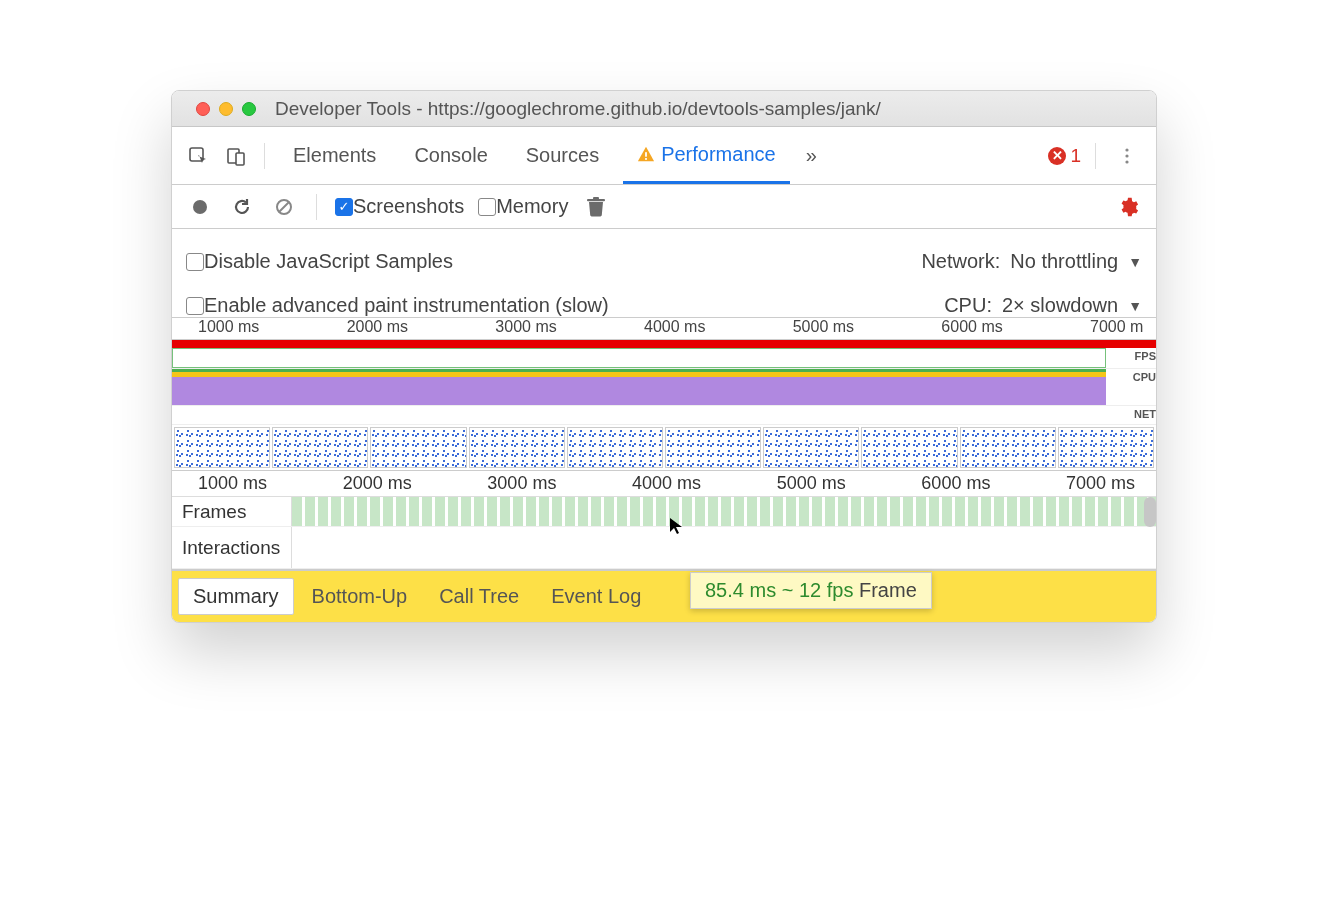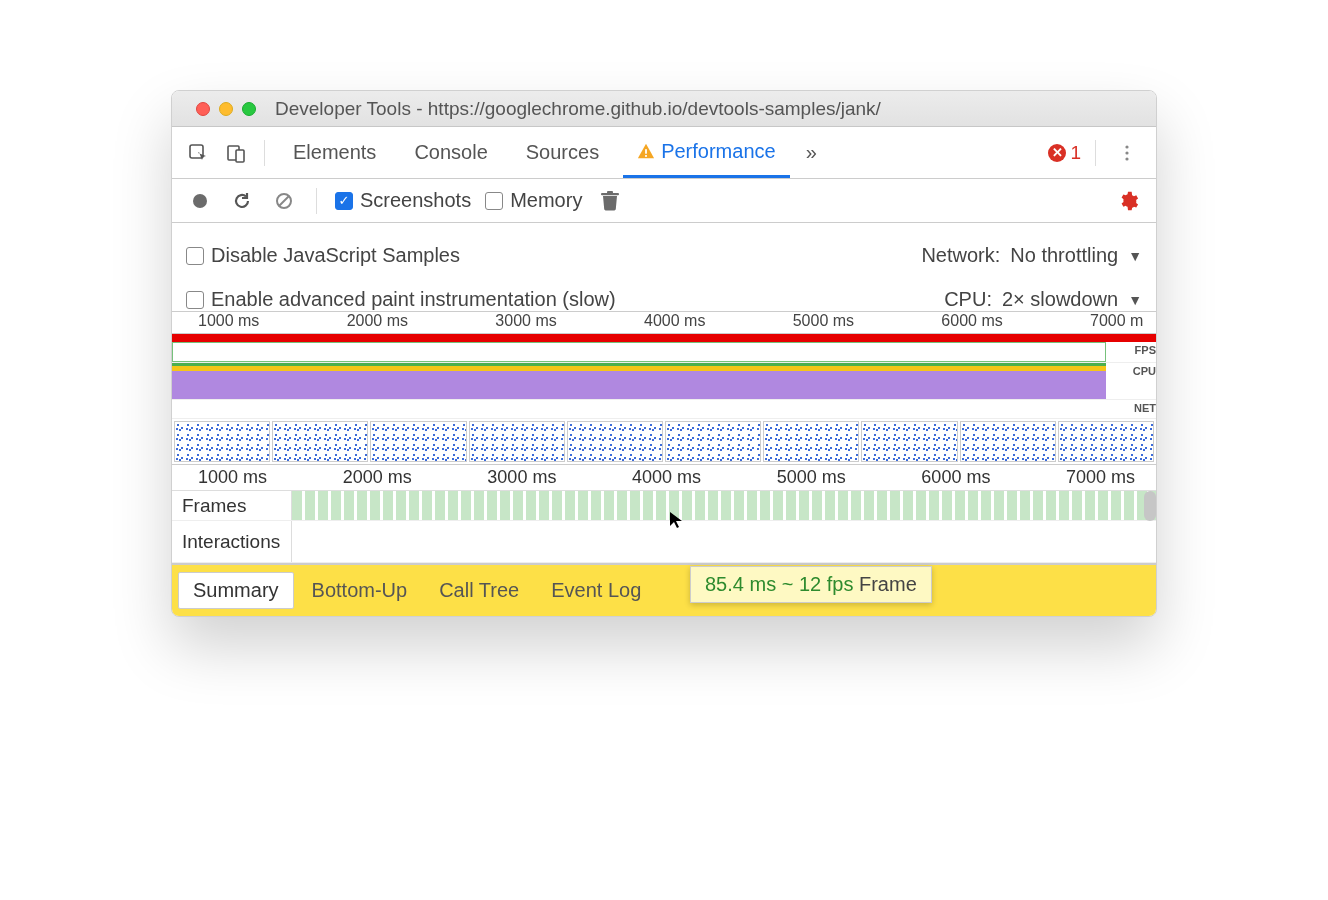--- a/index.html
+++ b/index.html
@@ -29,40 +29,40 @@
     gap: 9px;
   }
   .traffic { display:flex; gap:9px; }
   .dot { width:14px; height:14px; border-radius:50%; }
   .dot.red{background:#ff5f57;border:1px solid #e04640}
   .dot.yellow{background:#febc2e;border:1px solid #ddab1f}
   .dot.green{background:#28c840;border:1px solid #1aab30}
   .title-text{margin-left:10px;color:#555;font-size:19px;white-space:nowrap;overflow:hidden;text-overflow:ellipsis}
 
   .tabs {
-    height:52px; display:flex; align-items:center; padding:0 12px;
+    height:58px; display:flex; align-items:center; padding:0 12px;
     border-bottom:1px solid #ccc; gap:10px; color:#555;
   }
   .icon-btn{width:28px;height:28px;display:flex;align-items:center;justify-content:center;color:#555}
   .sep{width:1px;height:26px;background:#ddd;margin:0 4px}
   .tab{padding:0 14px;height:100%;display:flex;align-items:center;gap:6px;cursor:pointer;font-size:20px;color:#555}
   .tab.active{color:#1a73e8;border-bottom:3px solid #1a73e8}
   .tab.warn svg{color:#f5a623}
   .err-badge{display:flex;align-items:center;gap:4px;color:#d93025;font-size:19px;margin-left:auto}
   .err-badge .circ{width:18px;height:18px;border-radius:50%;background:#d93025;display:flex;align-items:center;justify-content:center;color:#fff;font-size:13px;font-weight:bold}
   .kebab{width:34px;display:flex;align-items:center;justify-content:center;color:#888}
 
   .toolbar{
     height:44px;display:flex;align-items:center;padding:0 14px;gap:14px;
     border-bottom:1px solid #ccc;color:#555
   }
   .cb{width:18px;height:18px;border:1.5px solid #888;border-radius:3px;display:inline-flex;align-items:center;justify-content:center;background:#fff}
   .cb.checked{background:#1a73e8;border-color:#1a73e8;color:#fff}
   .cb.checked::after{content:"✓";font-size:13px;line-height:1;color:#fff}
-  .lbl{font-size:20px;color:#444;display:flex;align-items:center;gap:7px}
+  .lbl{font-size:20px;color:#444;display:flex;align-items:center;gap:0}
   .gear{color:#d93025;margin-left:auto}
 
   .settings{border-bottom:1px solid #ccc;padding:0 14px}
   .settings-row{height:44px;display:flex;align-items:flex-end;justify-content:space-between;color:#444;font-size:20px}
   .sel{display:flex;align-items:center;gap:10px}
   .sel .val{color:#444}
   .sel .tri{color:#555;font-size:14px}
 
   .ruler{height:22px;border-bottom:1px solid #ccc;display:flex;padding-left:26px}
   .tick{flex:1;font-size:16px;color:#444;white-space:nowrap}

